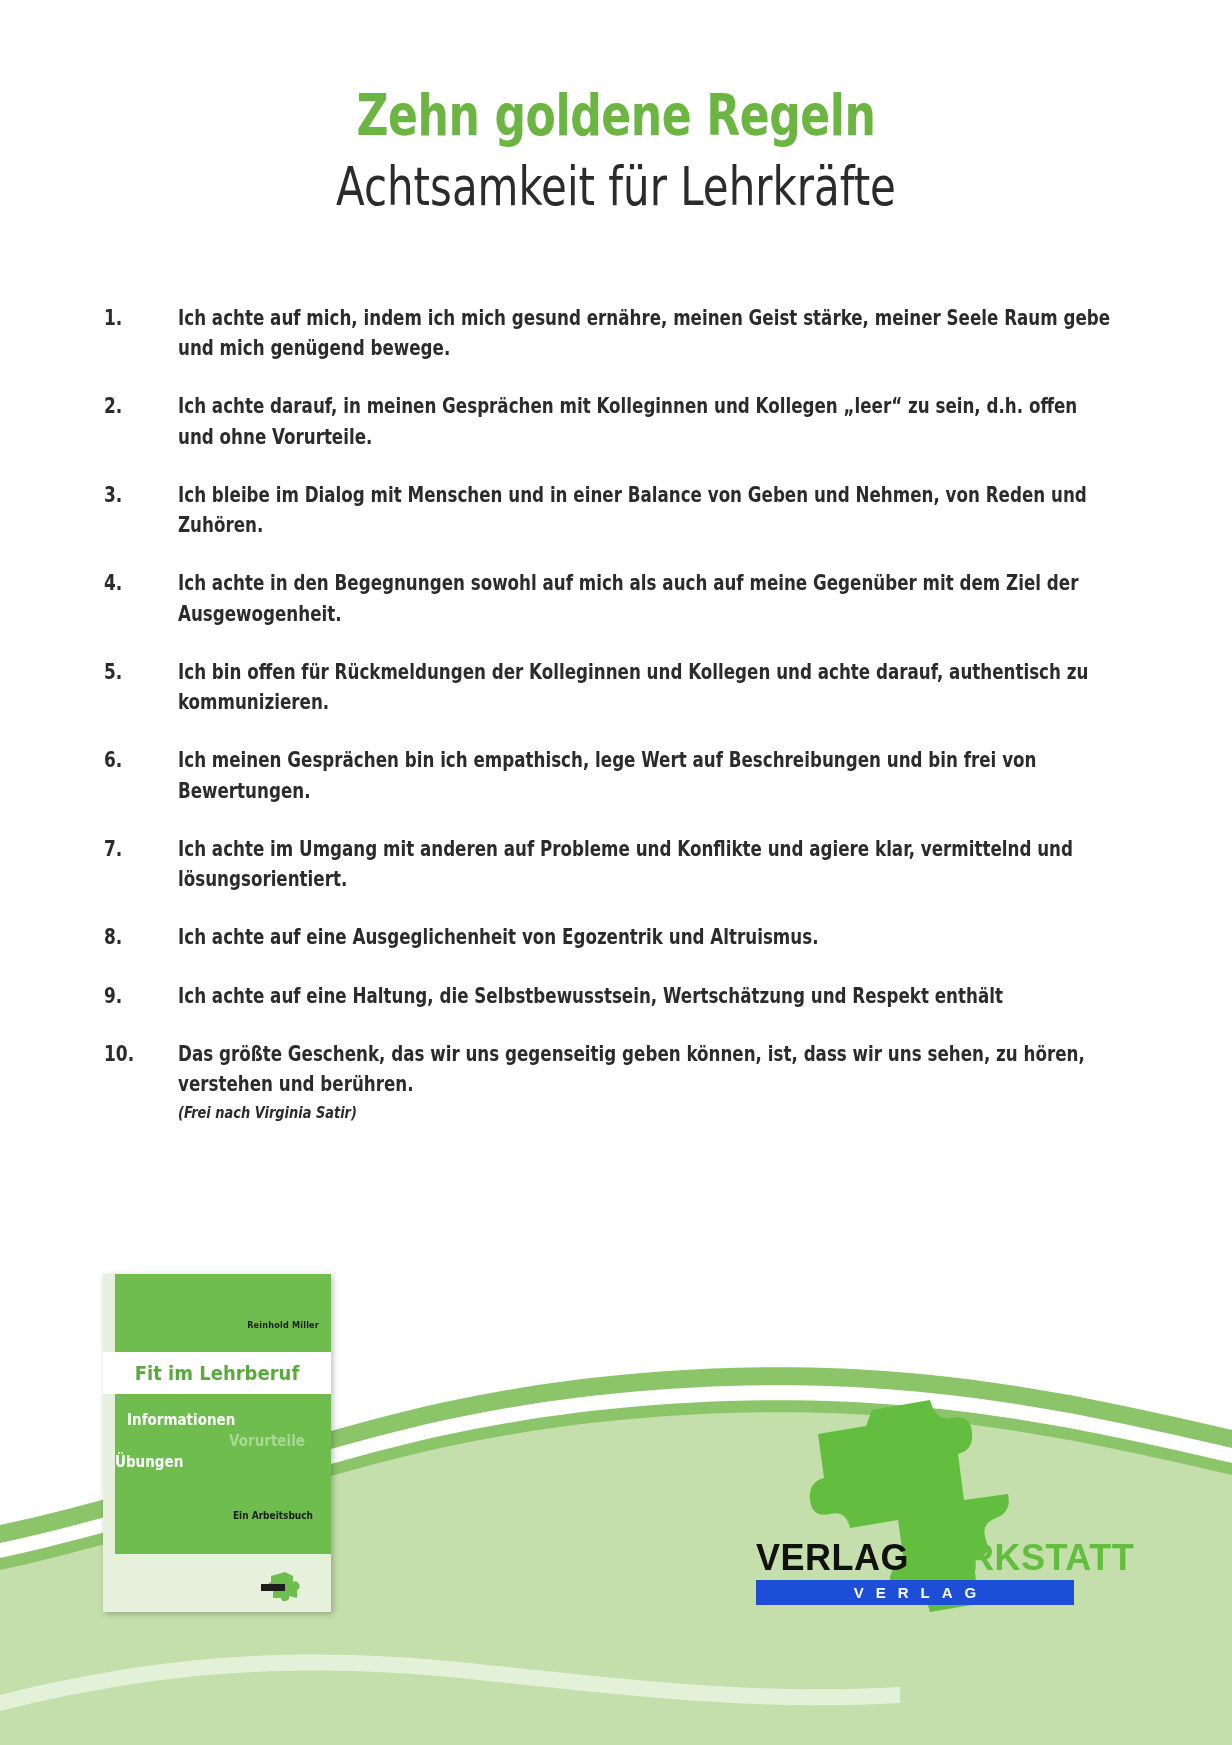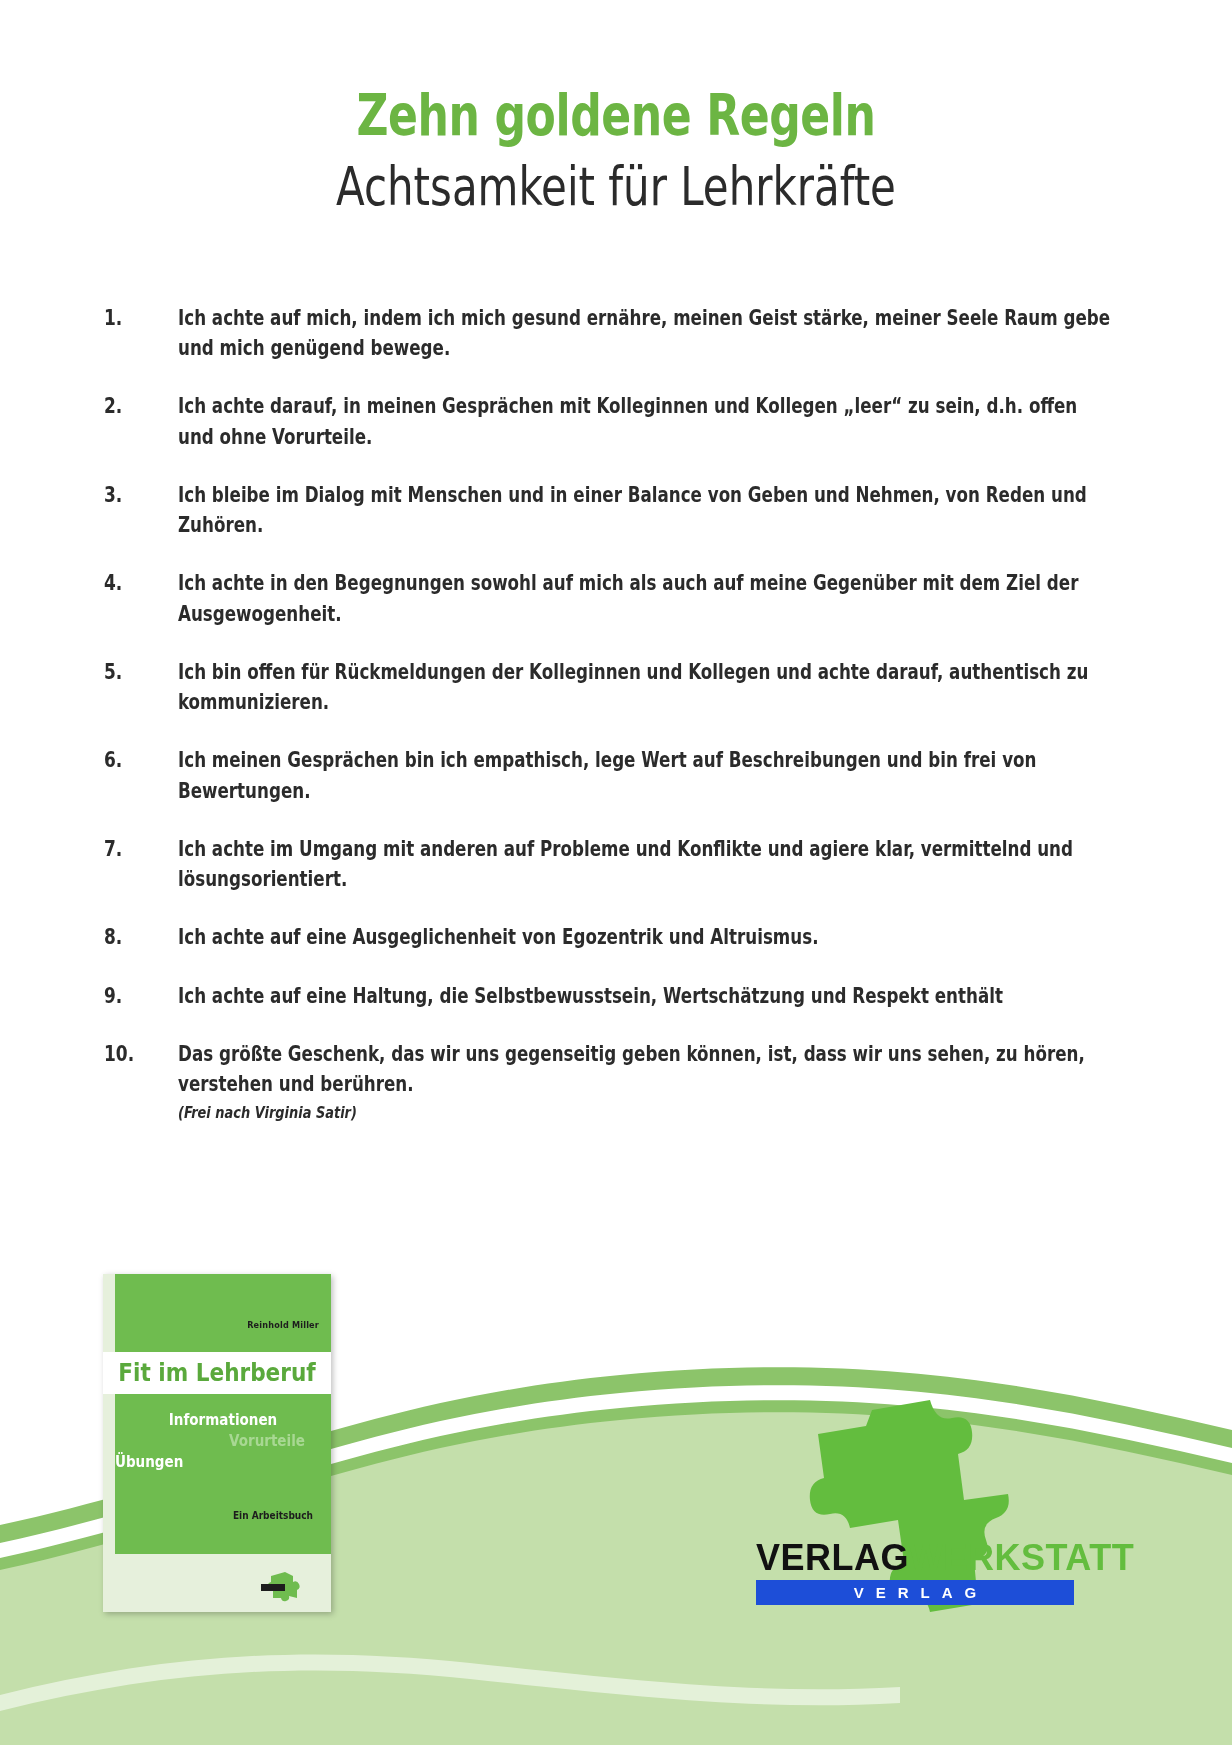--- a/index.html
+++ b/index.html
@@ -137,40 +137,40 @@
     width: 228px; height: 42px;
     background: #ffffff;
   }
   .book-title {
     position: absolute;
     left: 0; top: 79px;
     width: 228px;
     text-align: center;
     font-family: "DejaVu Sans Condensed", "Liberation Sans Narrow", "Liberation Sans", sans-serif;
     font-weight: bold;
-    font-size: 24px;
+    font-size: 20px;
     color: #5aa93c;
     line-height: 40px;
   }
   .book-mid {
     position: absolute;
     left: 12px; top: 120px;
     width: 216px; height: 160px;
     background: #6fbc4f;
   }
   .book-sub {
     position: absolute;
     left: 12px;
     width: 216px;
     font-family: "DejaVu Sans Condensed", "Liberation Sans Narrow", "Liberation Sans", sans-serif;
     font-weight: bold;
     font-size: 15px;
     color: #ffffff;
   }
-  .book-sub.s1 { top: 137px; text-align: center; padding-right: 44px; }
+  .book-sub.s1 { top: 137px; text-align: left; padding-right: 44px; margin-left: 12px; }
   .book-sub.s2 { top: 158px; text-align: center; padding-left: 44px; color:#a8d893; }
   .book-sub.s3 { top: 179px; text-align: left; padding-right: 28px; }
   .book-kind {
     position: absolute;
     right: 18px;
     top: 236px;
     font-family: "DejaVu Sans Condensed", "Liberation Sans Narrow", "Liberation Sans", sans-serif;
     font-weight: bold;
     font-size: 10px;
     color: #1d1d1d;

